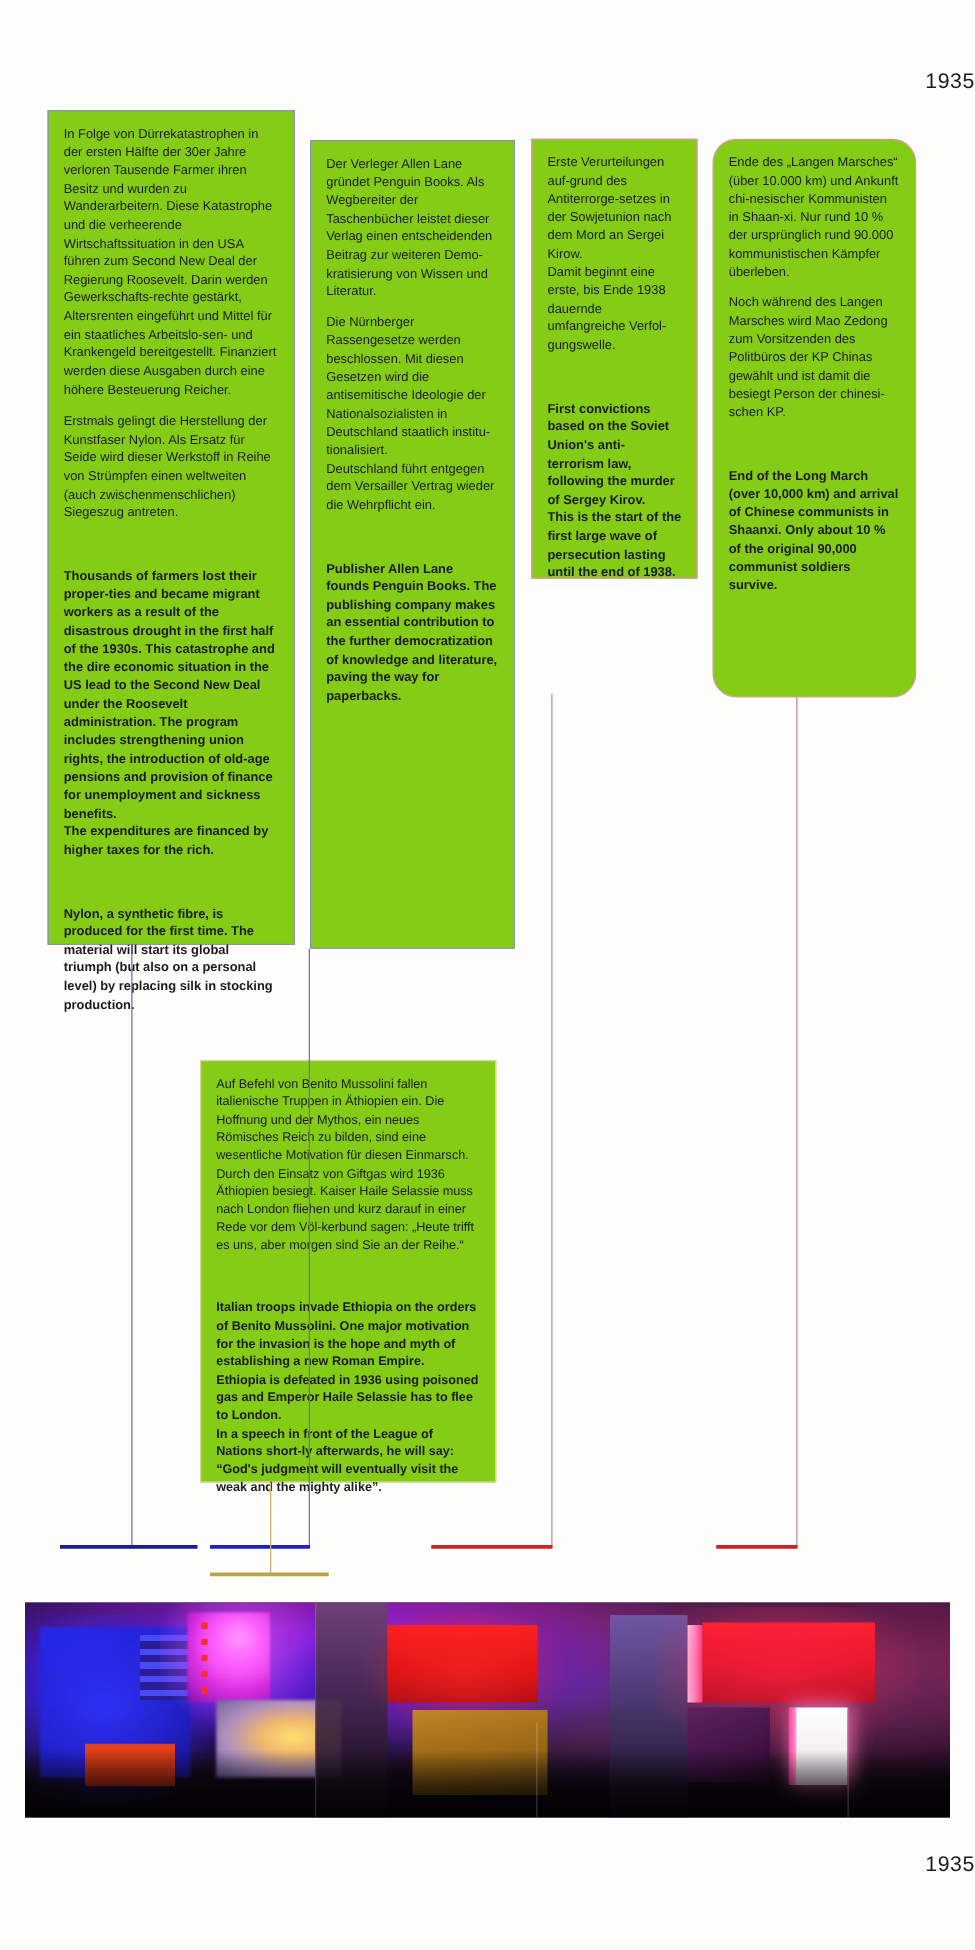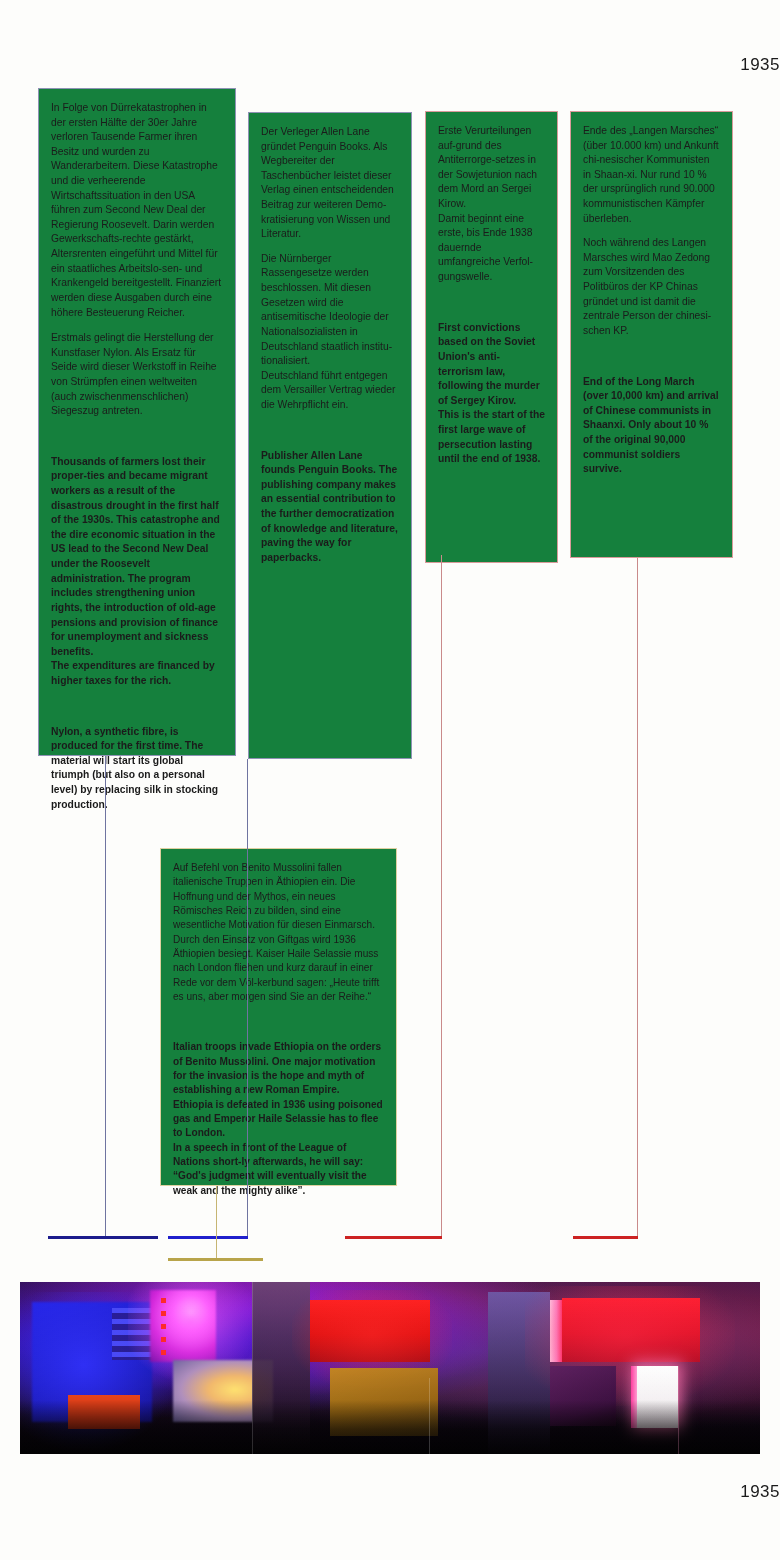--- a/index.html
+++ b/index.html
@@ -28,40 +28,40 @@
     color: #1a1a1a;
     letter-spacing: 0.5px;
     font-family: "Liberation Sans", sans-serif;
   }
   #year-top { top: 55px; }
   #year-bottom { top: 1482px; }
 
   .event-box {
     position: absolute;
     box-sizing: border-box;
-    background: #15803d;
+    background: #84cc16;
     border: 1px solid #8b8fb0;
     padding: 12px 12px 10px 12px;
     font-size: 10.3px;
     line-height: 1.42;
     color: #1b1b1b;
     font-family: "Liberation Sans", sans-serif;
   }
   .event-box p {
     margin: 0 0 11px 0;
     white-space: pre-line;
   }
   .event-box p:last-child { margin-bottom: 0; }
   .event-box p.en { font-weight: bold; margin-top: 36px; }
 
   
   #box-usa      { left: 38px;  top: 88px;   width: 198px; height: 668px;  border-color: #8e92b4; }
   #box-germany  { left: 248px; top: 112px;  width: 164px; height: 647px;  border-color: #8e92b4; }
-  #box-soviet   { left: 425px; top: 111px;  width: 133px; height: 452px;  border-color: #d99a9a; }
-  #box-china    { left: 570px; top: 111px;  width: 163px; height: 447px;  border-color: #d99a9a; }
+  #box-soviet   { left: 425px; top: 111px;  width: 133px; height: 352px;  border-color: #d99a9a; }
+  #box-china    { left: 570px; top: 111px;  width: 163px; height: 447px;  border-color: #d99a9a; border-radius: 19px; }
   #box-ethiopia { left: 160px; top: 848px;  width: 237px; height: 338px;  border-color: #ded0a0; }
 
   .event-box.thin p { margin-bottom: 10px; }
   .vline { position: absolute; width: 1px; }
   .hbar  { position: absolute; height: 3px; }
 
   
   #artwork {
     position: absolute;
     left: 20px;
@@ -106,21 +106,21 @@
 
   <div class="event-box thin" id="box-soviet">
     <p>Erste Verurteilungen auf-grund des Antiterrorge-setzes in der Sowjetunion nach dem Mord an Sergei Kirow.
 Damit beginnt eine erste, bis Ende 1938 dauernde umfangreiche Verfol-gungswelle.</p>
     <p class="en">First convictions based on the Soviet Union's anti-terrorism law, following the murder of Sergey Kirov.
 This is the start of the first large wave of persecution lasting until the end of 1938.</p>
   </div>
 
   <div class="event-box thin" id="box-china">
     <p>Ende des „Langen Marsches“ (über 10.000 km) und Ankunft chi-nesischer Kommunisten in Shaan-xi. Nur rund 10 % der ursprünglich rund 90.000 kommunistischen Kämpfer überleben.</p>
-    <p>Noch während des Langen Marsches wird Mao Zedong zum Vorsitzenden des Politbüros der KP Chinas gründet und ist damit die zentrale Person der chinesi-schen KP.</p>
+    <p>Noch während des Langen Marsches wird Mao Zedong zum Vorsitzenden des Politbüros der KP Chinas gewählt und ist damit die besiegt Person der chinesi-schen KP.</p>
     <p class="en">End of the Long March (over 10,000 km) and arrival of Chinese communists in Shaanxi.  Only about 10 % of the original 90,000 communist soldiers survive.</p>
   </div>
 
   <div class="event-box" id="box-ethiopia" style="font-size:10.1px;">
     <p>Auf Befehl von Benito Mussolini fallen italienische Truppen in Äthiopien ein. Die Hoffnung und der Mythos, ein neues Römisches Reich zu bilden, sind eine wesentliche Motivation für diesen Einmarsch. Durch den Einsatz von Giftgas wird 1936 Äthiopien besiegt. Kaiser Haile Selassie muss nach London fliehen und kurz darauf in einer Rede vor dem Völ-kerbund sagen: „Heute trifft es uns, aber morgen sind Sie an der Reihe.“</p>
     <p class="en">Italian troops invade Ethiopia on the orders of Benito Mussolini. One major motivation for the invasion is the hope and myth of establishing a new Roman Empire.
 Ethiopia is defeated in 1936 using poisoned gas and Emperor Haile Selassie has to flee to London.
 In a speech in front of the League of Nations short-ly afterwards, he will say: “God's judgment will eventually visit the weak and the mighty alike”.</p>
   </div>
 

